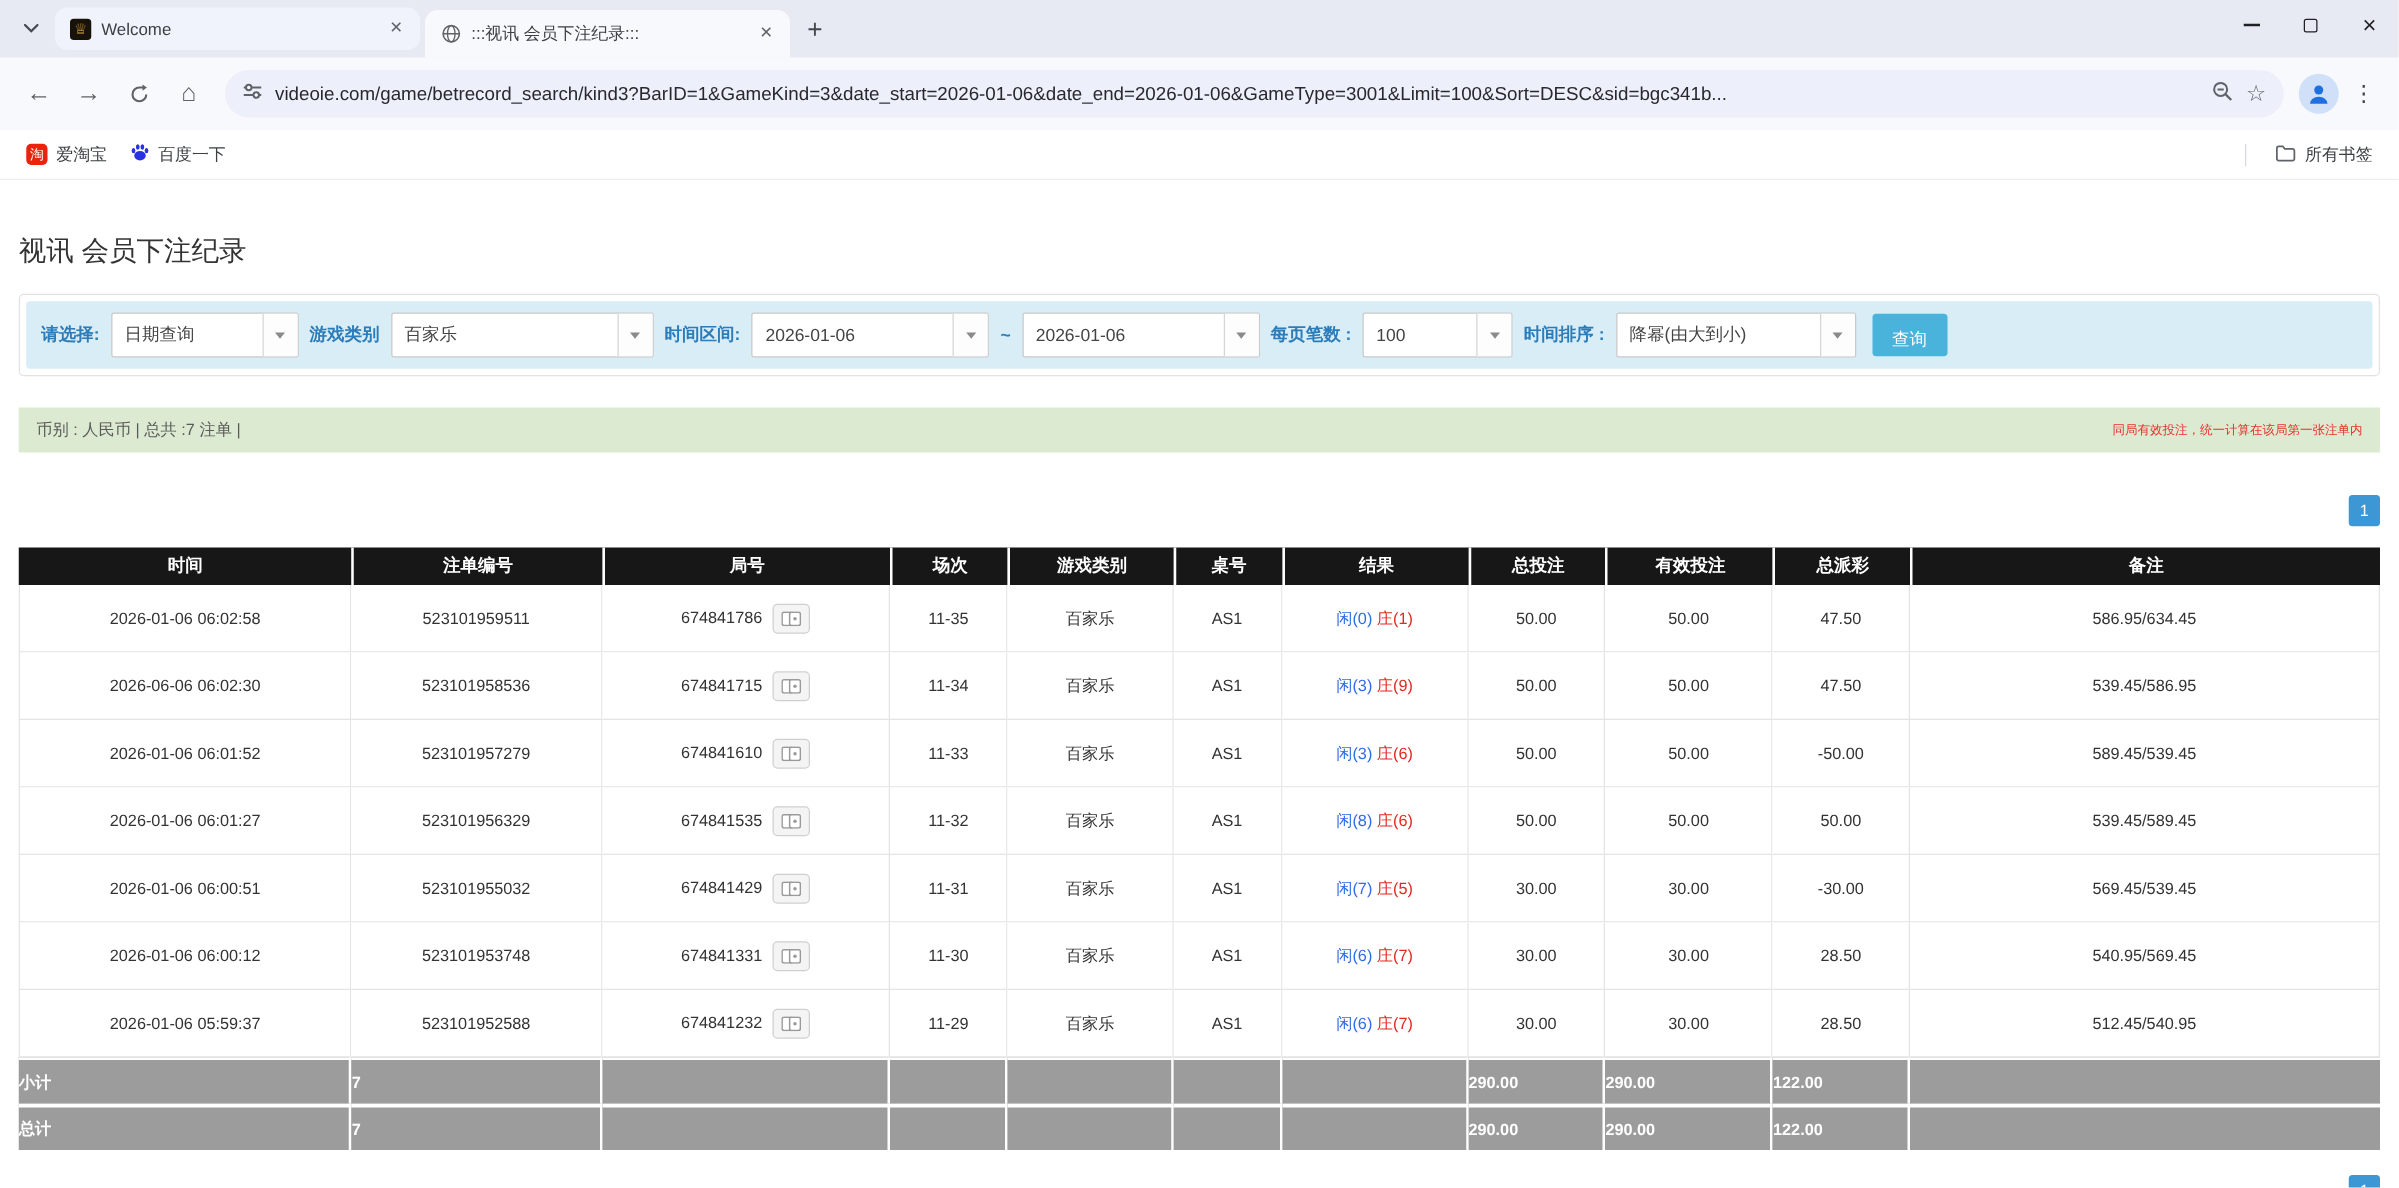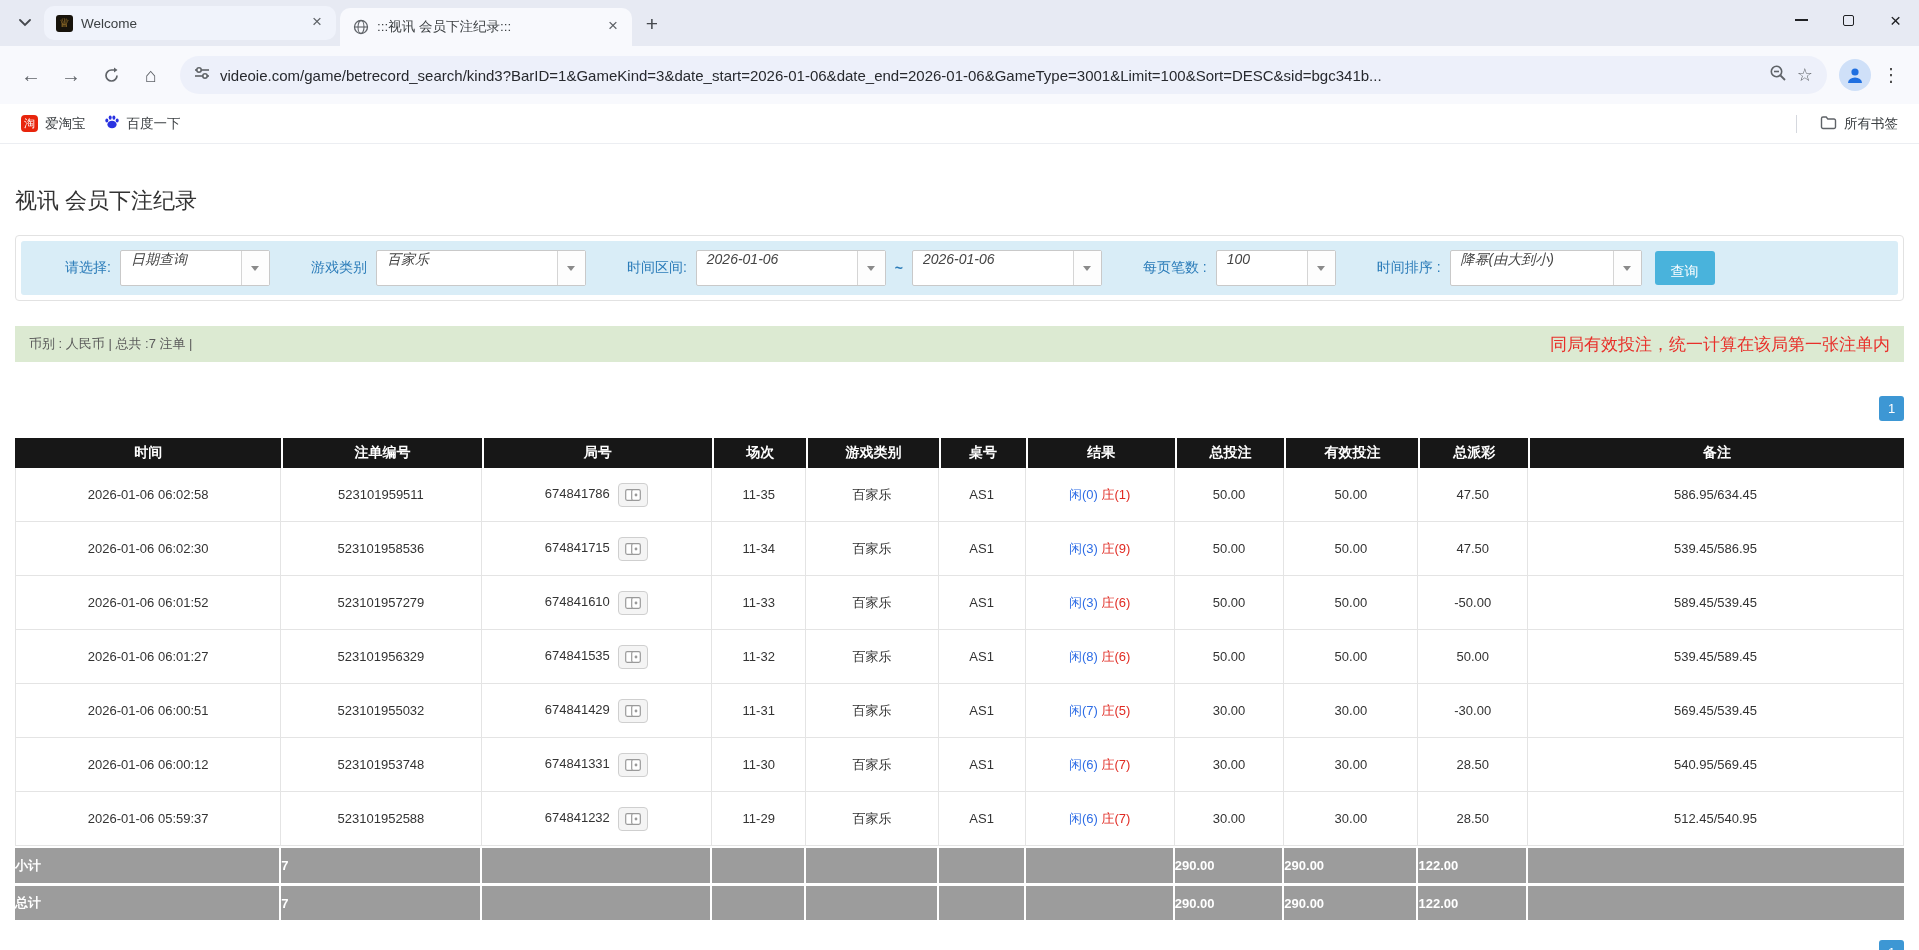--- a/index.html
+++ b/index.html
@@ -40,33 +40,33 @@
     display:flex; align-items:center; justify-content:center; }
   .bm-right { margin-left:auto; display:flex; align-items:center; gap:8px; }
   .bm-divider { width:1px; height:18px; background:#d5d8de; margin-right:6px; }
 
   
   .content { background:#fff; }
   .page-title { font-size:22px; color:#333; font-weight:400; margin:42px 0 0 15px; }
 
   .filter-wrap { margin:19px 15px 0 15px; border:1px solid #e2e2e2; border-radius:4px; padding:5px; }
   .filter-bar { background:var(--filterbg,#d9edf7); border-radius:3px; padding:9px 12px; display:flex; align-items:center; gap:9px; }
-  .f-label { color:#2b7cb9; font-size:14px; font-weight:normal; white-space:nowrap;margin-left:32px; }
-  .sel { background:#fff; border:1px solid #c9c9c9; border-radius:2px; height:36px; display:flex; cursor:pointer;font-style:italic; }
+  .f-label { color:#2b7cb9; font-size:14px; font-weight:bold; white-space:nowrap; }
+  .sel { background:#fff; border:1px solid #c9c9c9; border-radius:2px; height:36px; display:flex; align-items:center; cursor:pointer; }
   .sel-val { padding:0 10px; font-size:14px; color:#444; flex:1; white-space:nowrap; }
   .sel-arrow { width:28px; height:100%; border-left:1px solid #d5d5d5; display:flex; align-items:center; justify-content:center; background:#fdfdfd; }
   .tri { width:0; height:0; border-left:4.5px solid transparent; border-right:4.5px solid transparent; border-top:5.5px solid #8a8a8a; }
   .tilde { color:#2b7cb9; font-size:14px; font-weight:bold; }
   .search-btn { background:var(--accent,#49b3dc); color:#fff; border:none; border-radius:3px; height:34px; padding:12px 16px;
     font-size:14px; cursor:pointer; margin-left:4px; }
 
   .info-bar { margin:25px 15px 0 15px; background:var(--infobg,#dcead2); height:36px; display:flex; align-items:center;
     justify-content:space-between; padding:0 14px; }
   .info-left { font-size:13px; color:#5a5a5a; }
-  .info-right { font-size:17px; color:var(--notered,#e8302a); }
+  .info-right { font-size:10px; color:var(--notered,#e8302a); }
 
   .pager-row { margin:34px 15px 0 15px; display:flex; justify-content:flex-end; }
   .pager-row.bottom { margin-top:20px; }
   .page-btn { min-width:25px; height:25px; background:var(--pagerbg,#3d97d4); color:#fff; font-size:13px;
     display:flex; align-items:center; justify-content:center; border-radius:3px; cursor:pointer; }
 
   table.records { width:1889px; margin:17px 15px 0 15px; border-collapse:separate; border-spacing:0; table-layout:fixed; }
   .records th { background:var(--headerbg,#171717); color:#fff; font-size:14px; font-weight:bold; height:30px; text-align:center; }
   .records th + th { border-left:2px solid #fff; }
   .records tbody.data td { height:54px; text-align:center; font-size:13px; color:#333;
@@ -307,21 +307,21 @@
     <td>AS1</td>
     <td>
       <span class="player">闲(0)</span> <span class="banker">庄(1)</span>
     </td>
     <td class="amt-blue">50.00</td>
     <td>50.00</td>
     <td>47.50</td>
     <td>586.95/634.45</td>
   </tr>
         <tr>
-    <td>2026-01-06 06:02:30</td>
+    <td>2026-06-06 06:02:30</td>
     <td>523101958536</td>
     <td>
       <span>674841715</span><span class="round-icon">
               <svg width="16" height="12" viewBox="0 0 16 12">
                 <rect x="0.7" y="0.7" width="8.6" height="10.6" rx="1.5" fill="#fff" stroke="#9a9a9a" stroke-width="1.2"></rect>
                 <rect x="6.7" y="0.7" width="8.6" height="10.6" rx="1.5" fill="#fff" stroke="#9a9a9a" stroke-width="1.2"></rect>
                 <circle cx="11" cy="6" r="1.4" fill="#9a9a9a"></circle>
               </svg>
             </span>
     </td>

